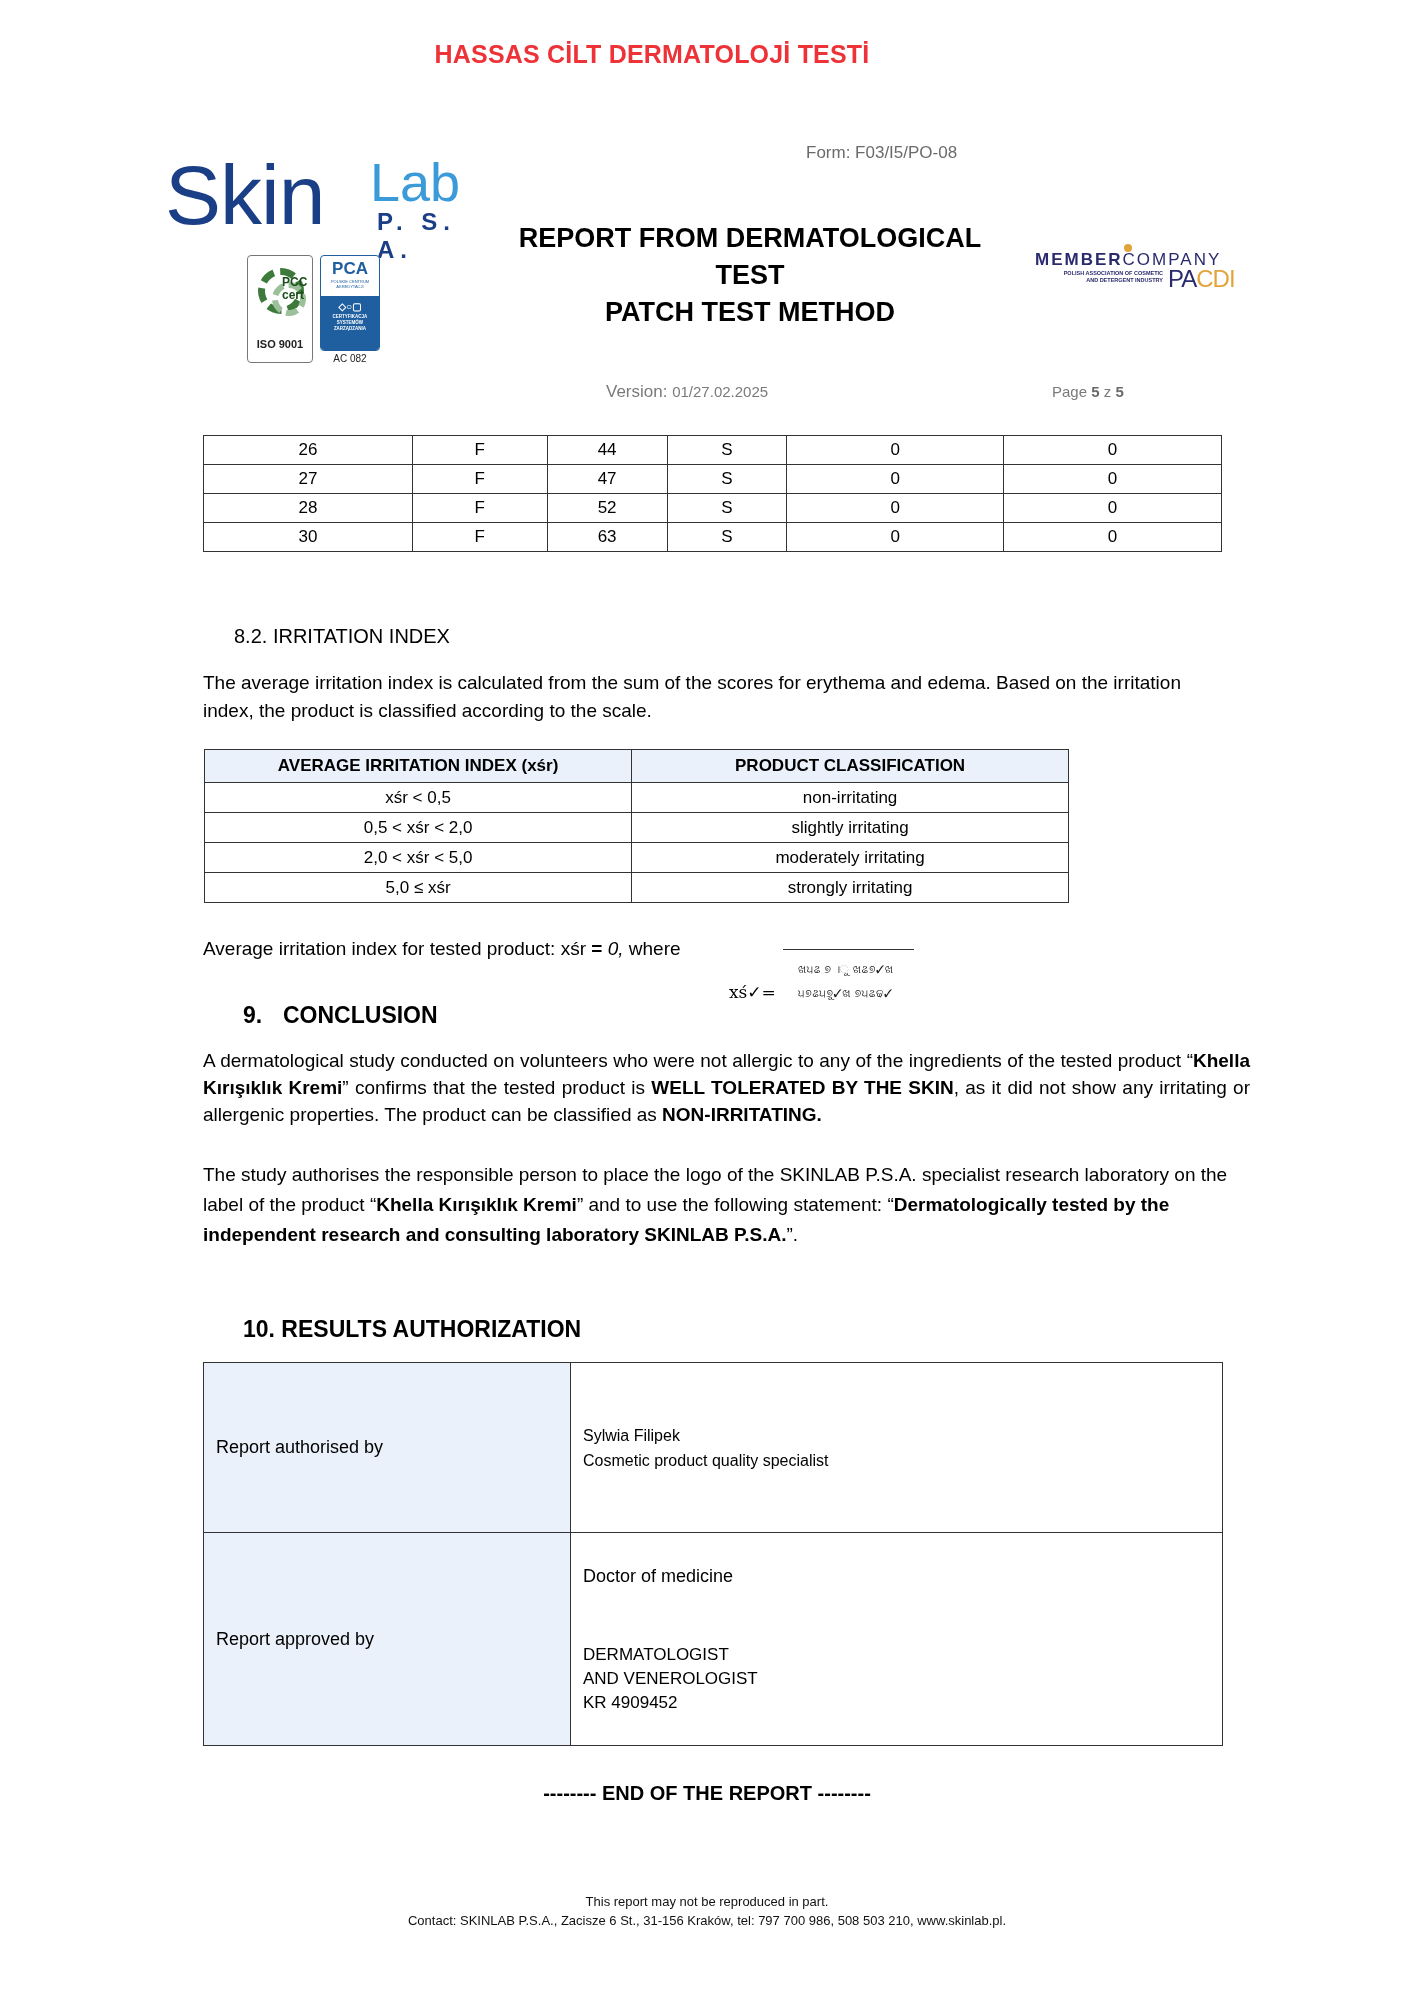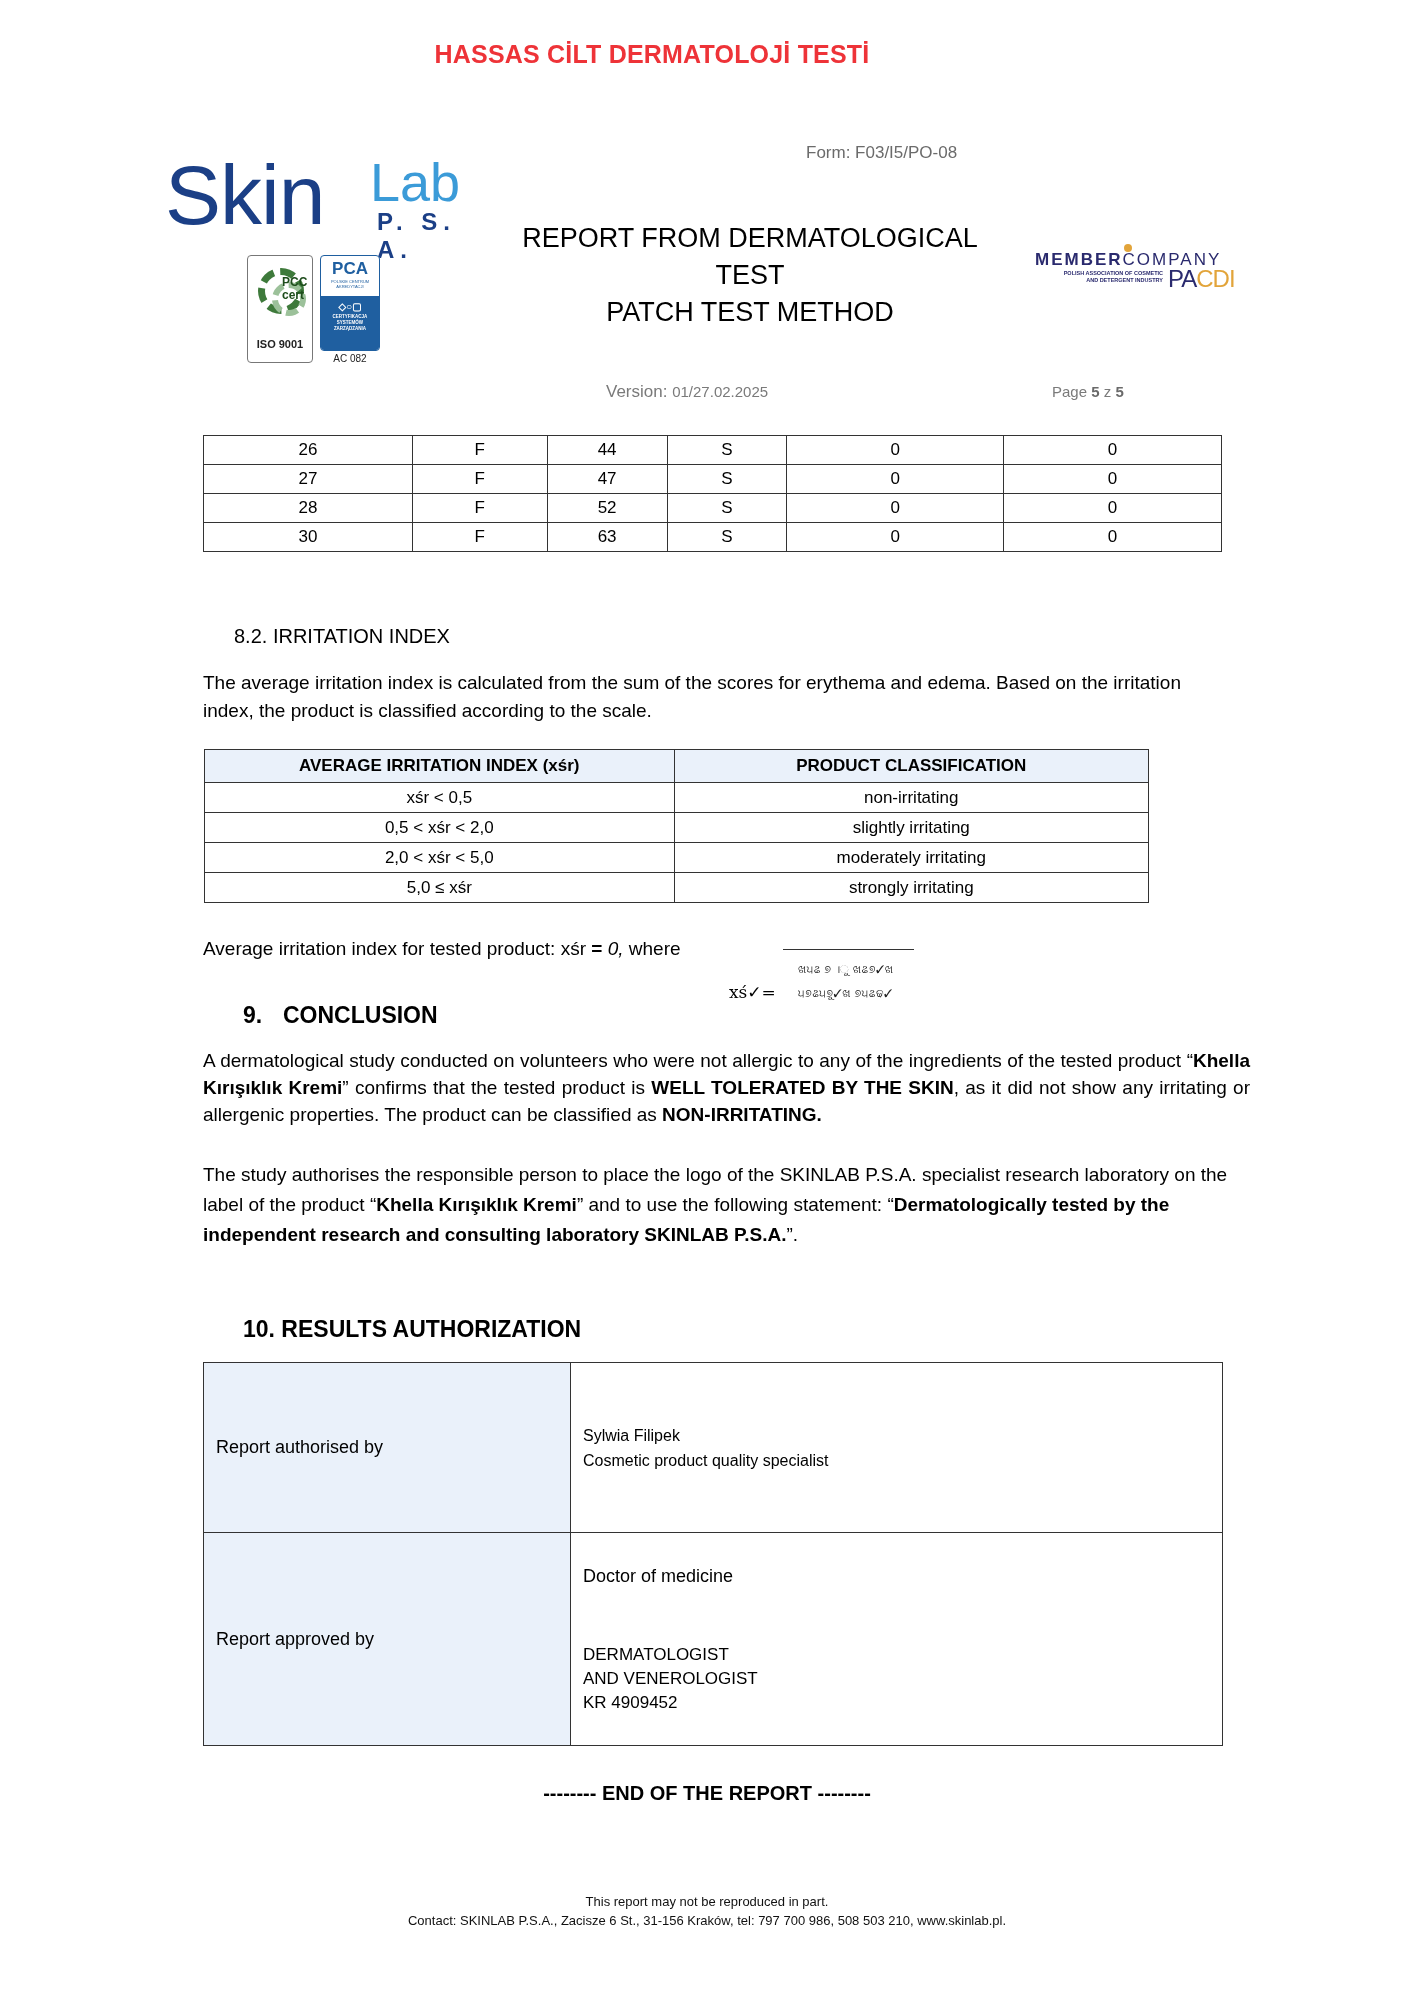--- a/index.html
+++ b/index.html
@@ -24,21 +24,21 @@
     .cert-pca { position: absolute; left: 180px; top: 115px; width: 60px; height: 96px; border: 1px solid #1f5fa0; border-radius: 4px; background: #fff; overflow: hidden; }
     .cert-pca .pca-top { position: absolute; left: 0; top: 0; width: 100%; height: 40px; text-align: center; }
     .cert-pca .pca-letters { font-size: 17px; font-weight: bold; color: #1f5fa0; margin-top: 3px; }
     .cert-pca .pca-small { font-size: 4px; color: #1f5fa0; line-height: 5px; }
     .cert-pca .pca-bottom { position: absolute; left: 0; top: 40px; width: 100%; height: 56px; background: #1f5fa0; color: #fff; text-align: center; font-size: 4.5px; line-height: 6px; padding-top: 4px; font-weight: bold; }
     .cert-pca .pca-shapes { font-size: 10px; line-height: 14px; }
     .ac-label { position: absolute; left: 180px; top: 213px; width: 60px; text-align: center; font-size: 10px; color: #222; }
 
     .form-code { position: absolute; left: 806px; top: 143px; font-size: 17px; color: #6b6b6b; }
 
-    .report-title { position: absolute; left: 500px; top: 220px; width: 500px; text-align: center; font-weight: normal; font-size: 27px; line-height: 37px; }
+    .report-title { position: absolute; left: 500px; top: 220px; width: 500px; text-align: center; font-weight: bold; font-size: 27px; line-height: 37px; }
 
     .member-logo { position: absolute; left: 1035px; top: 250px; width: 200px; height: 50px; }
     .member-line { position: absolute; left: 0; top: 0; font-size: 17px; letter-spacing: 2px; color: #2a2a6e; white-space: nowrap; }
     .member-line .mem { font-weight: bold; }
     .member-line .comp { font-weight: normal; }
     .member-dot { position: absolute; left: 89px; top: -6px; width: 8px; height: 8px; border-radius: 50%; background: #e2a43a; }
     .member-sub { position: absolute; left: 0; top: 20px; font-size: 5.5px; color: #2a2a6e; text-align: right; width: 128px; line-height: 7px; font-weight: bold; }
     .pacdi { position: absolute; left: 133px; top: 15px; font-size: 24px; color: #2a2a6e; letter-spacing: -1px; }
     .pacdi .gold { color: #e2a43a; }
 
@@ -48,21 +48,21 @@
     .page-num b { font-weight: bold; color: #6a6a6a; }
 
     
     table { border-collapse: collapse; }
     .subjects { position: absolute; left: 203px; top: 435px; width: 1019px; font-size: 17px; }
     .subjects td { border: 1.5px solid #333; height: 29px; text-align: center; vertical-align: middle; padding: 0; }
 
     .section-82 { position: absolute; left: 234px; top: 625px; font-size: 20px; }
     .para-82 { position: absolute; left: 203px; top: 669px; width: 1030px; font-size: 19px; line-height: 28px; }
 
-    .irritation { position: absolute; left: 204px; top: 749px; width: 945px; font-size: 17px; }
+    .irritation { position: absolute; left: 204px; top: 749px; width: 865px; font-size: 17px; }
     .irritation th, .irritation td { border: 1.5px solid #333; text-align: center; height: 29px; padding: 0; font-weight: normal; }
     .irritation th { background: #eaf1fa; font-weight: bold; height: 33px; }
     .irritation td { height: 30px; }
 
     .avg-line { position: absolute; left: 203px; top: 938px; font-size: 19px; }
     .avg-line b { font-weight: bold; }
     .formula-rule { position: absolute; left: 783px; top: 949px; width: 131px; border-top: 1.5px solid #333; }
     .formula-lhs { position: absolute; left: 729px; top: 982px; font-size: 17px; font-family: "DejaVu Serif", serif; }
     .formula-num { position: absolute; left: 798px; top: 963px; font-size: 11px; color: #222; letter-spacing: 0.5px; }
     .formula-den { position: absolute; left: 798px; top: 987px; font-size: 11px; color: #222; letter-spacing: 0.5px; }

